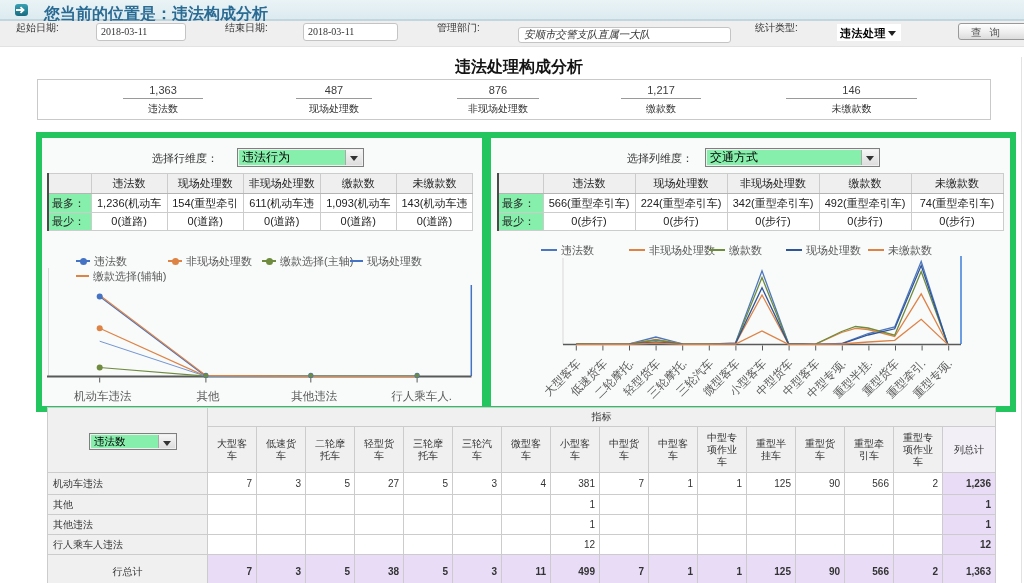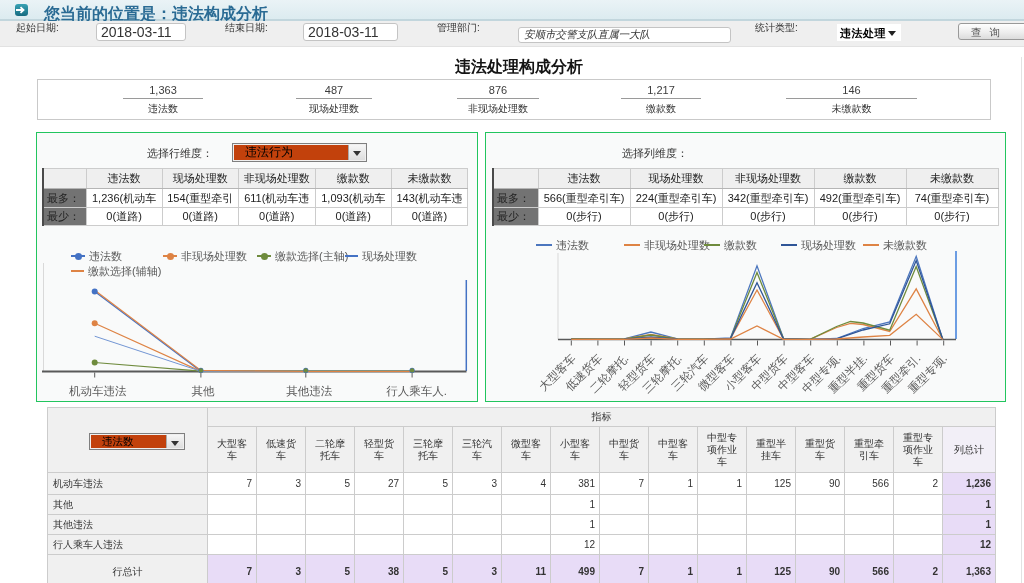--- a/index.html
+++ b/index.html
@@ -9,48 +9,48 @@
   .abs{position:absolute;}
   
   #topbar{left:0;top:0;width:1024px;height:19px;background:linear-gradient(#eaf3f6,#dcebf0);border-bottom:2px solid #c2d6dd;}
   #navicon{left:15px;top:4px;width:13px;height:12px;background:linear-gradient(#38a2b4,#176b80);border-radius:3px;color:#fff;}
   #navicon svg{position:absolute;left:1px;top:2px;}
   #navtext{left:44px;top:4px;font-size:16px;font-weight:bold;color:#2a6b94;}
   
   #formbar{left:0;top:21px;width:1024px;height:25px;background:#efefef;border-bottom:1px solid #e2e2e2;}
   .flabel{top:21px;font-size:10px;color:#333;}
   .finput{top:23px;height:16px;line-height:16px;background:#fff;border:1px solid #c4c4c4;border-radius:3px;
-          font-size:14px;color:#333;text-align:left;padding:0 0 0 4px;}
+          font-size:10px;color:#333;text-align:left;padding:0 0 0 4px;font-family:Liberation Serif, serif;}
   #selstat{left:837px;top:24px;width:61px;height:17px;background:#fff;font-size:11px;font-weight:bold;color:#000;
            padding-left:3px;line-height:18px;letter-spacing:0.5px;}
   #selstat .arr{position:absolute;right:5px;top:7px;width:0;height:0;border:4px solid transparent;border-top:5px solid #222;}
   #qbtn{left:958px;top:23px;width:74px;height:15px;border:1px solid #999;border-radius:3px;
         background:linear-gradient(#fefefe,#eee 55%,#dcdcdc);font-size:10.5px;color:#555;line-height:17px;letter-spacing:8px;padding-left:12px;}
   
   #title{left:7px;top:57px;width:1024px;text-align:center;font-size:16px;font-weight:bold;color:#141414;}
   
   #stats{left:37px;top:79px;width:952px;height:39px;border:1px solid #c9c9c9;background:#fff;}
   .stat{position:absolute;top:4px;text-align:center;font-size:10px;color:#333;}
   .stat .num{display:block;font-size:11px;padding-bottom:2px;border-bottom:1px solid #9a9a9a;font-weight:normal;color:#3c3c3c;}
   .stat .lbl{display:block;padding-top:3px;}
   
-  .panel{background:#f9fafa;border:1px solid #22c55e;}
+  .panel{background:#f9fafa;border:6px solid #22c55e;}
   #lpanel{left:36px;top:132px;width:440px;height:268px;}
   #rpanel{left:485px;top:132px;width:519px;height:268px;}
   .dimlabel{font-size:11px;color:#333;}
-  .sel{background:#c2410c;border:1px solid #7f7f7f;font-size:12px;color:#000;line-height:17px;padding-left:12px;box-shadow:inset 0 0 0 1px #efefef;}
+  .sel{background:#86efac;border:1px solid #7f7f7f;font-size:12px;color:#000;line-height:17px;padding-left:4px;box-shadow:inset 0 0 0 1px #efefef;}
   .sel .btn{position:absolute;right:1px;top:1px;bottom:1px;width:16px;background:linear-gradient(#f6f6f6,#ddd);border-left:1px solid #aaa;}
   .sel .btn:after{content:"";position:absolute;left:4px;top:6px;border:4px solid transparent;border-top:5px solid #333;}
   
   table.mm{border-collapse:collapse;table-layout:fixed;font-size:11px;color:#222;position:absolute;
            border-top:1px solid #8f8f8f;border-left:2px solid #4a4a4a;border-right:1px solid #c9c9c9;border-bottom:1px solid #a8a8a8;}
   table.mm td,table.mm th{border:1px solid #ccc;padding:0;text-align:center;font-weight:normal;overflow:hidden;white-space:nowrap;}
   table.mm thead th{background:#efefef;border-bottom:1px solid #b5b5b5;}
   table.mm td{background:#fff;}
-  table.mm td.rl{text-align:left;padding-left:3px;background:#737373;}
+  table.mm td.rl{text-align:left;padding-left:3px;background:#86efac;}
   
   .legend{position:absolute;font-size:11px;color:#595959;white-space:nowrap;}
   .legend .it{position:absolute;top:0;}
   .lmark{display:inline-block;width:16px;height:2px;vertical-align:3px;margin-right:4px;}
   .dmark{display:inline-block;width:14px;height:2px;vertical-align:3px;margin-right:4px;position:relative;}
   .dmark:after{content:"";position:absolute;left:3.5px;top:-2.5px;width:7px;height:7px;border-radius:50%;background:inherit;}
   
   #btable{position:absolute;left:47px;top:407px;border-collapse:collapse;table-layout:fixed;font-size:10px;color:#333;border:1px solid #b9b9b9;}
   #btable td,#btable th{border:1px solid #ccc;padding:0 4px 0 0;font-weight:normal;overflow:hidden;}
   #btable th{background:#f0f0f0;text-align:center;padding:0;line-height:12px;}
@@ -186,20 +186,21 @@
       <text x="60.7" y="262">机动车违法</text>
         <text x="166" y="262">其他</text>
       <text x="272.3" y="262">其他违法</text>
         <text x="379.5" y="262">行人乘车人.</text>
     </g>
   </svg>
 </div>
 
 <div id="rpanel" class="abs panel">
   <div class="abs dimlabel" style="left:136px;top:13px;">选择列维度：</div>
+  <div class="abs sel" style="left:214px;top:10px;width:169px;height:17px;">交通方式<span class="btn"></span></div>
   <table class="mm" style="left:6px;top:35px;width:505px;">
     <colgroup>
         <col style="width:45px">
         <col style="width:92px">
         <col style="width:92px">
         <col style="width:92px">
         <col style="width:92px">
         <col style="width:92px">
       </colgroup>
     <thead>

